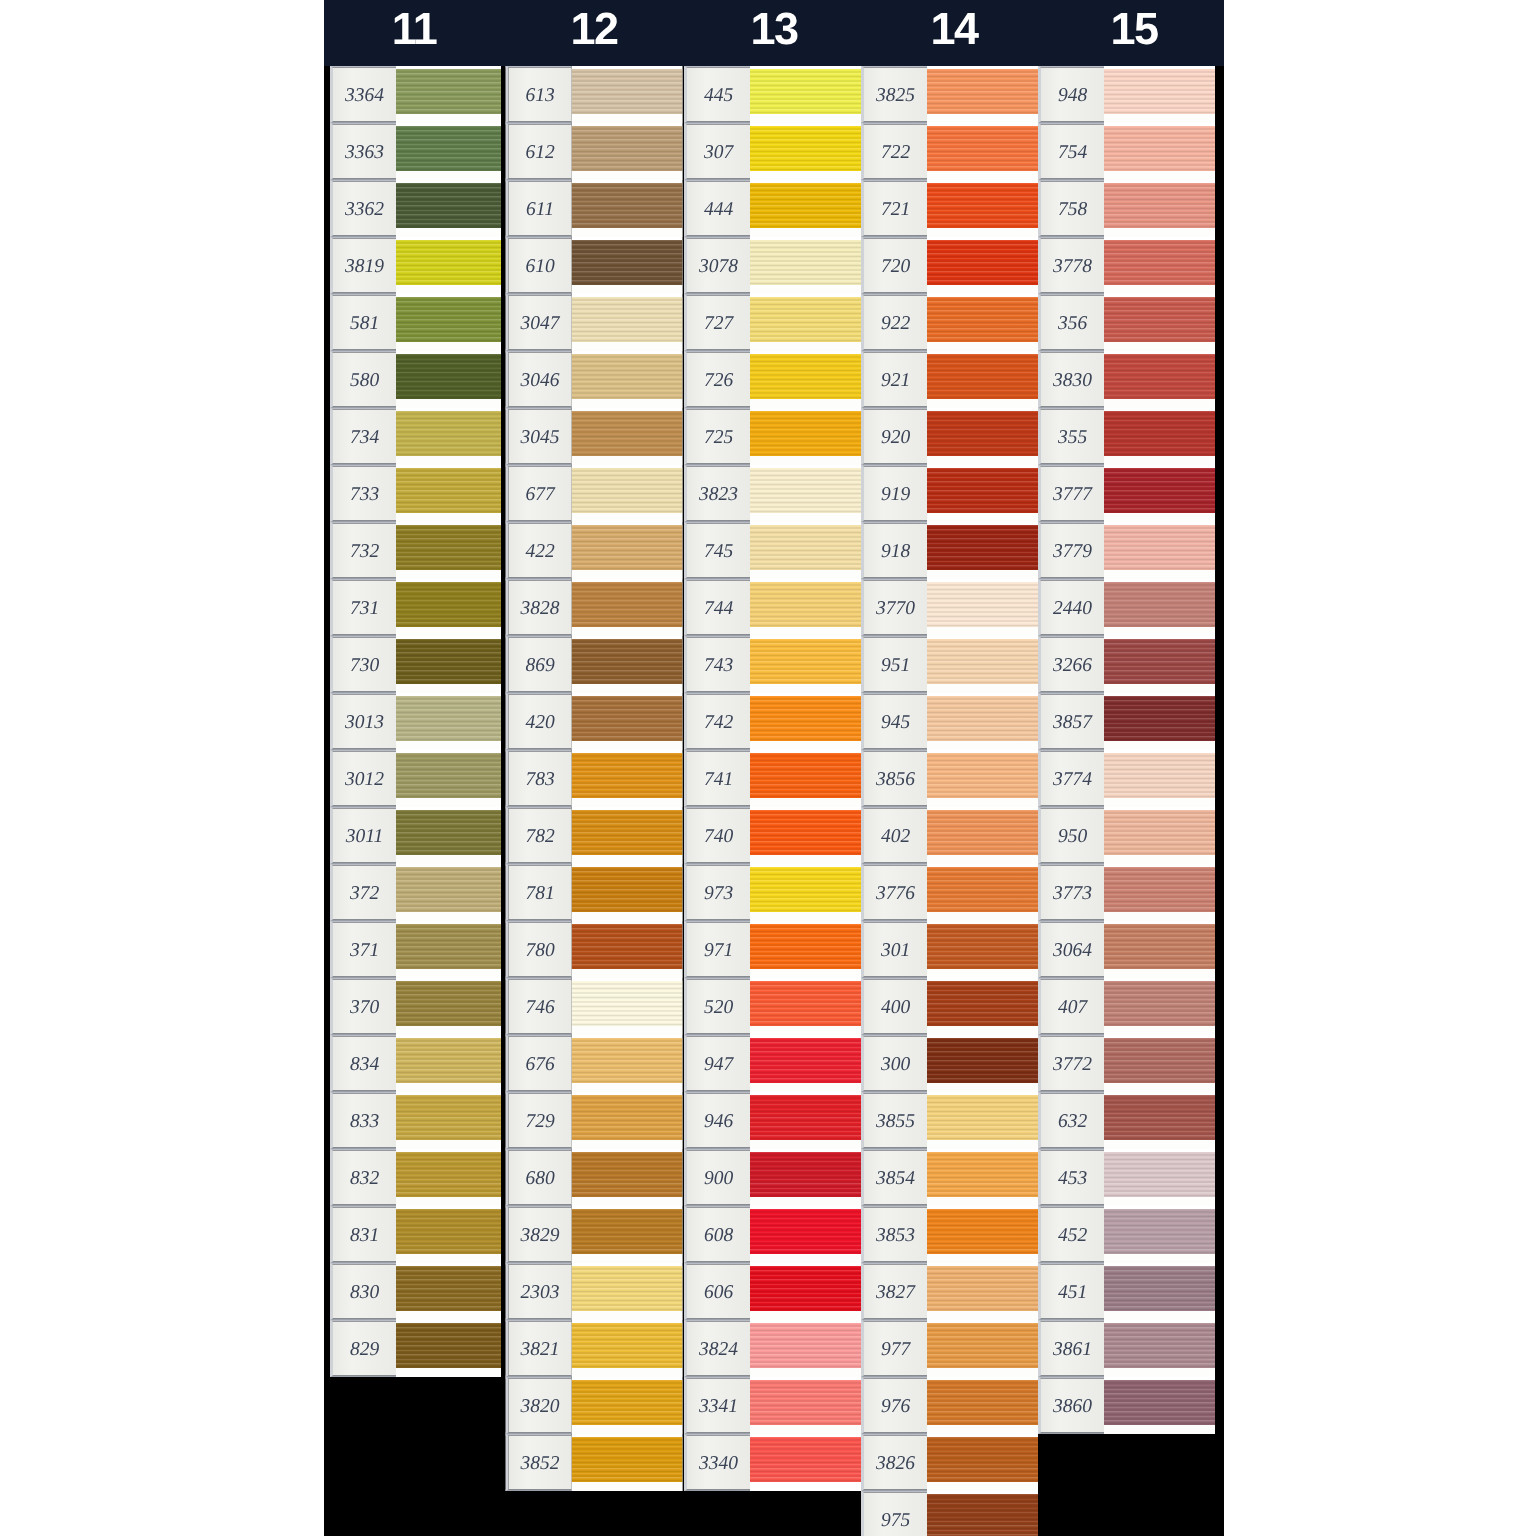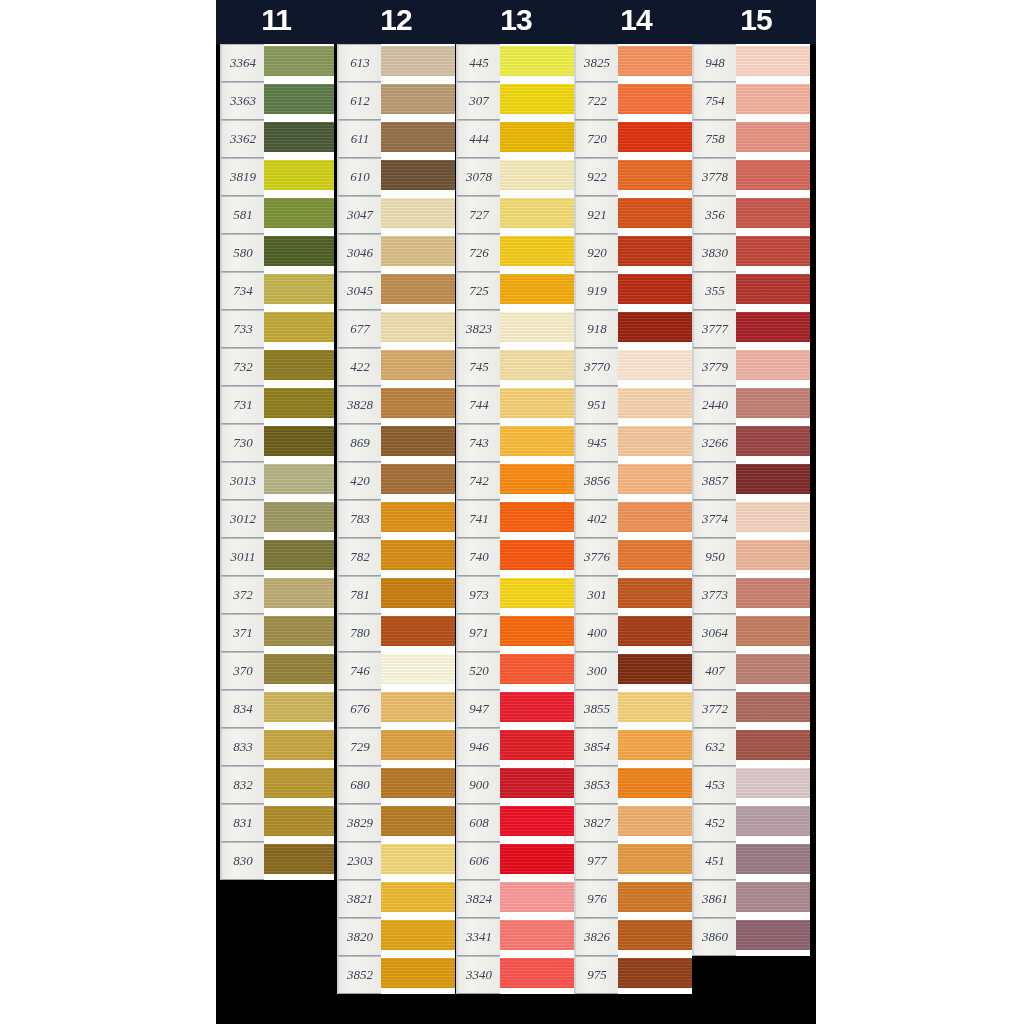--- a/index.html
+++ b/index.html
@@ -253,20 +253,27 @@
             <div class="gap"></div>
           </div>
         </div>
         <div class="row">
           <div class="lbl">830</div>
           <div class="sw" title="830">
             <div class="thread" style="background-color: rgb(138, 106, 34);"></div>
             <div class="gap"></div>
           </div>
         </div>
+        <div class="row">
+          <div class="lbl">829</div>
+          <div class="sw" title="829">
+            <div class="thread" style="background-color: rgb(124, 92, 28);"></div>
+            <div class="gap"></div>
+          </div>
+        </div>
       </div>
       <div class="col" style="left: 337px; width: 118px;">
         <div class="row">
           <div class="lbl">613</div>
           <div class="sw" title="613">
             <div class="thread" style="background-color: rgb(214, 195, 166);"></div>
             <div class="gap"></div>
           </div>
         </div>
         <div class="row">
@@ -619,20 +626,27 @@
           <div class="lbl">3825</div>
           <div class="sw" title="3825">
             <div class="thread" style="background-color: rgb(247, 148, 94);"></div>
             <div class="gap"></div>
           </div>
         </div>
         <div class="row">
           <div class="lbl">722</div>
           <div class="sw" title="722">
             <div class="thread" style="background-color: rgb(246, 116, 60);"></div>
+            <div class="gap"></div>
+          </div>
+        </div>
+        <div class="row">
+          <div class="lbl">721</div>
+          <div class="sw" title="721">
+            <div class="thread" style="background-color: rgb(236, 74, 24);"></div>
             <div class="gap"></div>
           </div>
         </div>
         <div class="row">
           <div class="lbl">720</div>
           <div class="sw" title="720">
             <div class="thread" style="background-color: rgb(223, 52, 16);"></div>
             <div class="gap"></div>
           </div>
         </div>

